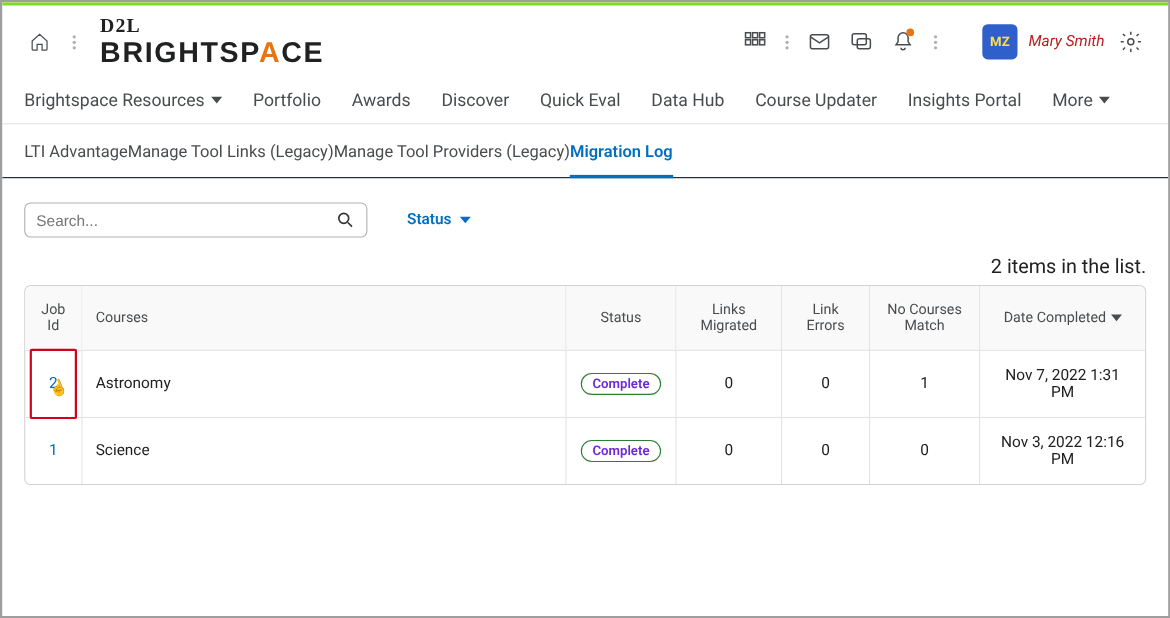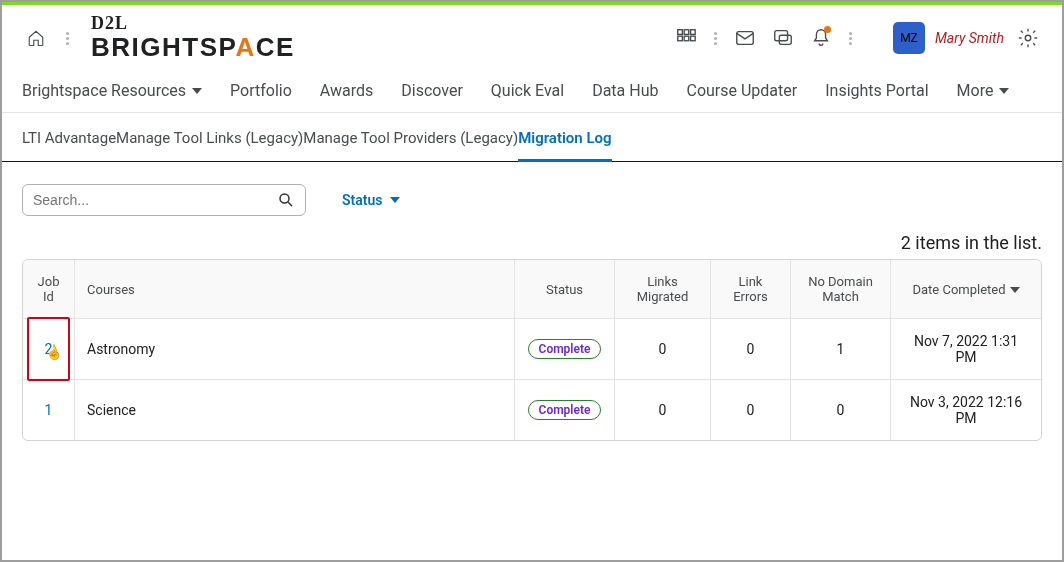--- a/index.html
+++ b/index.html
@@ -12,34 +12,34 @@
     .vdots span { width: 3px; height: 3px; background: #b0b0b0; border-radius: 50%; display: block; }
     .logo { margin-left: 6px; }
     .logo-d2l { font-family: Georgia, serif; font-weight: 700; font-size: 18px; letter-spacing: 1px; }
     .logo-bs { font-family: Arial, sans-serif; font-weight: 900; font-size: 26px; letter-spacing: 1.5px; margin-top: -2px; }
     .logo-bs .or { color: #e87511; }
     .spacer { flex: 1; }
     .top-icons { display: flex; align-items: center; gap: 10px; }
     .icon-btn { width: 28px; height: 28px; display: flex; align-items: center; justify-content: center; cursor: pointer; position: relative; }
     .icon-btn svg { stroke: #494c4e; stroke-width: 1.5; fill: none; }
     .bell-dot { position: absolute; top: 2px; right: 4px; width: 7px; height: 7px; background: #e87511; border-radius: 50%; }
-    .avatar { width: 32px; height: 32px; background: #2f5fcb; color: #000000; font-weight: 400; font-size: 12px; border-radius: 5px; display: flex; align-items: center; justify-content: center; cursor: pointer; margin-left: 27px; }
+    .avatar { width: 32px; height: 32px; background: #2f5fcb; color: #fde047; font-weight: 700; font-size: 12px; border-radius: 5px; display: flex; align-items: center; justify-content: center; cursor: pointer; margin-left: 27px; }
     .user-name { font-size: 14px; color: #b91c1c; font-style: italic; }
     .gear { cursor: pointer; }
     .nav-bar { display: flex; align-items: center; gap: 28px; padding: 12px 20px 12px; border-bottom: 1px solid #e3e3e3; font-size: 16px; color: #494c4e; }
     .nav-item { cursor: pointer; display: flex; align-items: center; gap: 6px; }
     .chev-down { width: 0; height: 0; border-left: 5px solid transparent; border-right: 5px solid transparent; border-top: 6px solid #494c4e; }
     .page-title { font-size: 30px; font-weight: 400; padding: 18px 20px 8px; color: #202122; }
     .tabs { display: flex; padding: 12px 20px 0; border-bottom: 1px solid #0f172a; font-size: 15px; }
     .tab { padding: 4px 0 12px; cursor: pointer; color: #494c4e; }
     .tab.active { color: #006fbf; border-bottom: 3px solid #006fbf; font-weight: 600; margin-bottom: -1px; }
     .search-area { padding: 22px 20px 10px; }
     .search-label { font-size: 14px; color: #494c4e; margin-bottom: 8px; display: block; }
     .search-row { display: flex; align-items: center; gap: 36px; }
-    .search-box { display: flex; align-items: center; border: 1px solid #b0b0b0; border-radius: 6px; width: 284px; padding: 6px 10px; }
+    .search-box { display: flex; align-items: center; border: 1px solid #b0b0b0; border-radius: 6px; width: 312px; padding: 6px 10px; }
     .search-box input { border: 0; outline: 0; flex: 1; font-size: 14px; color: #888; }
     .status-filter { color: #006fbf; font-size: 14px; font-weight: 600; display: flex; align-items: center; gap: 8px; cursor: pointer; }
     .status-filter .chev-down { border-top-color: #006fbf; }
     .count-line { text-align: right; padding: 6px 20px 6px; font-size: 18px; color: #202122; }
     .grid { border: 1px solid #d3d3d3; border-radius: 6px; margin: 0 20px; width: calc(100% - 40px); border-collapse: separate; border-spacing: 0; font-size: 14px; }
     .grid th, .grid td { border-bottom: 1px solid #e3e3e3; border-right: 1px solid #e3e3e3; padding: 14px 12px; text-align: center; vertical-align: middle; }
     .grid th:last-child, .grid td:last-child { border-right: 0; }
     .grid tr:last-child td { border-bottom: 0; }
     .grid th { background: #f9f9f9; font-weight: 400; color: #494c4e; font-size: 13px; }
     .col-courses { text-align: left !important; }
@@ -170,21 +170,21 @@
   <div class="count-line">2 items in the list.</div>
 
   <table class="grid">
     <thead>
       <tr>
         <th class="jobid-cell">Job Id</th>
         <th class="col-courses">Courses</th>
         <th style="width:100px">Status</th>
         <th style="width:96px">Links Migrated</th>
         <th style="width:80px">Link Errors</th>
-        <th style="width:100px">No Domain Match</th>
+        <th style="width:100px">No Courses Match</th>
         <th style="width:150px"><span>Date Completed</span><span class="sort-caret"></span></th>
       </tr>
     </thead>
     <tbody id="grid-body">
         <tr>
           <td class="jobid-cell" style="position: relative;"><span class="jobid-link">2</span><span class="jobid-hl"></span><span class="cursor-hand" style="transform: rotate(-20deg);">☝</span></td>
           <td class="col-courses">Astronomy</td>
           <td><span class="status-pill">Complete</span></td>
           <td>0</td>
           <td>0</td>

